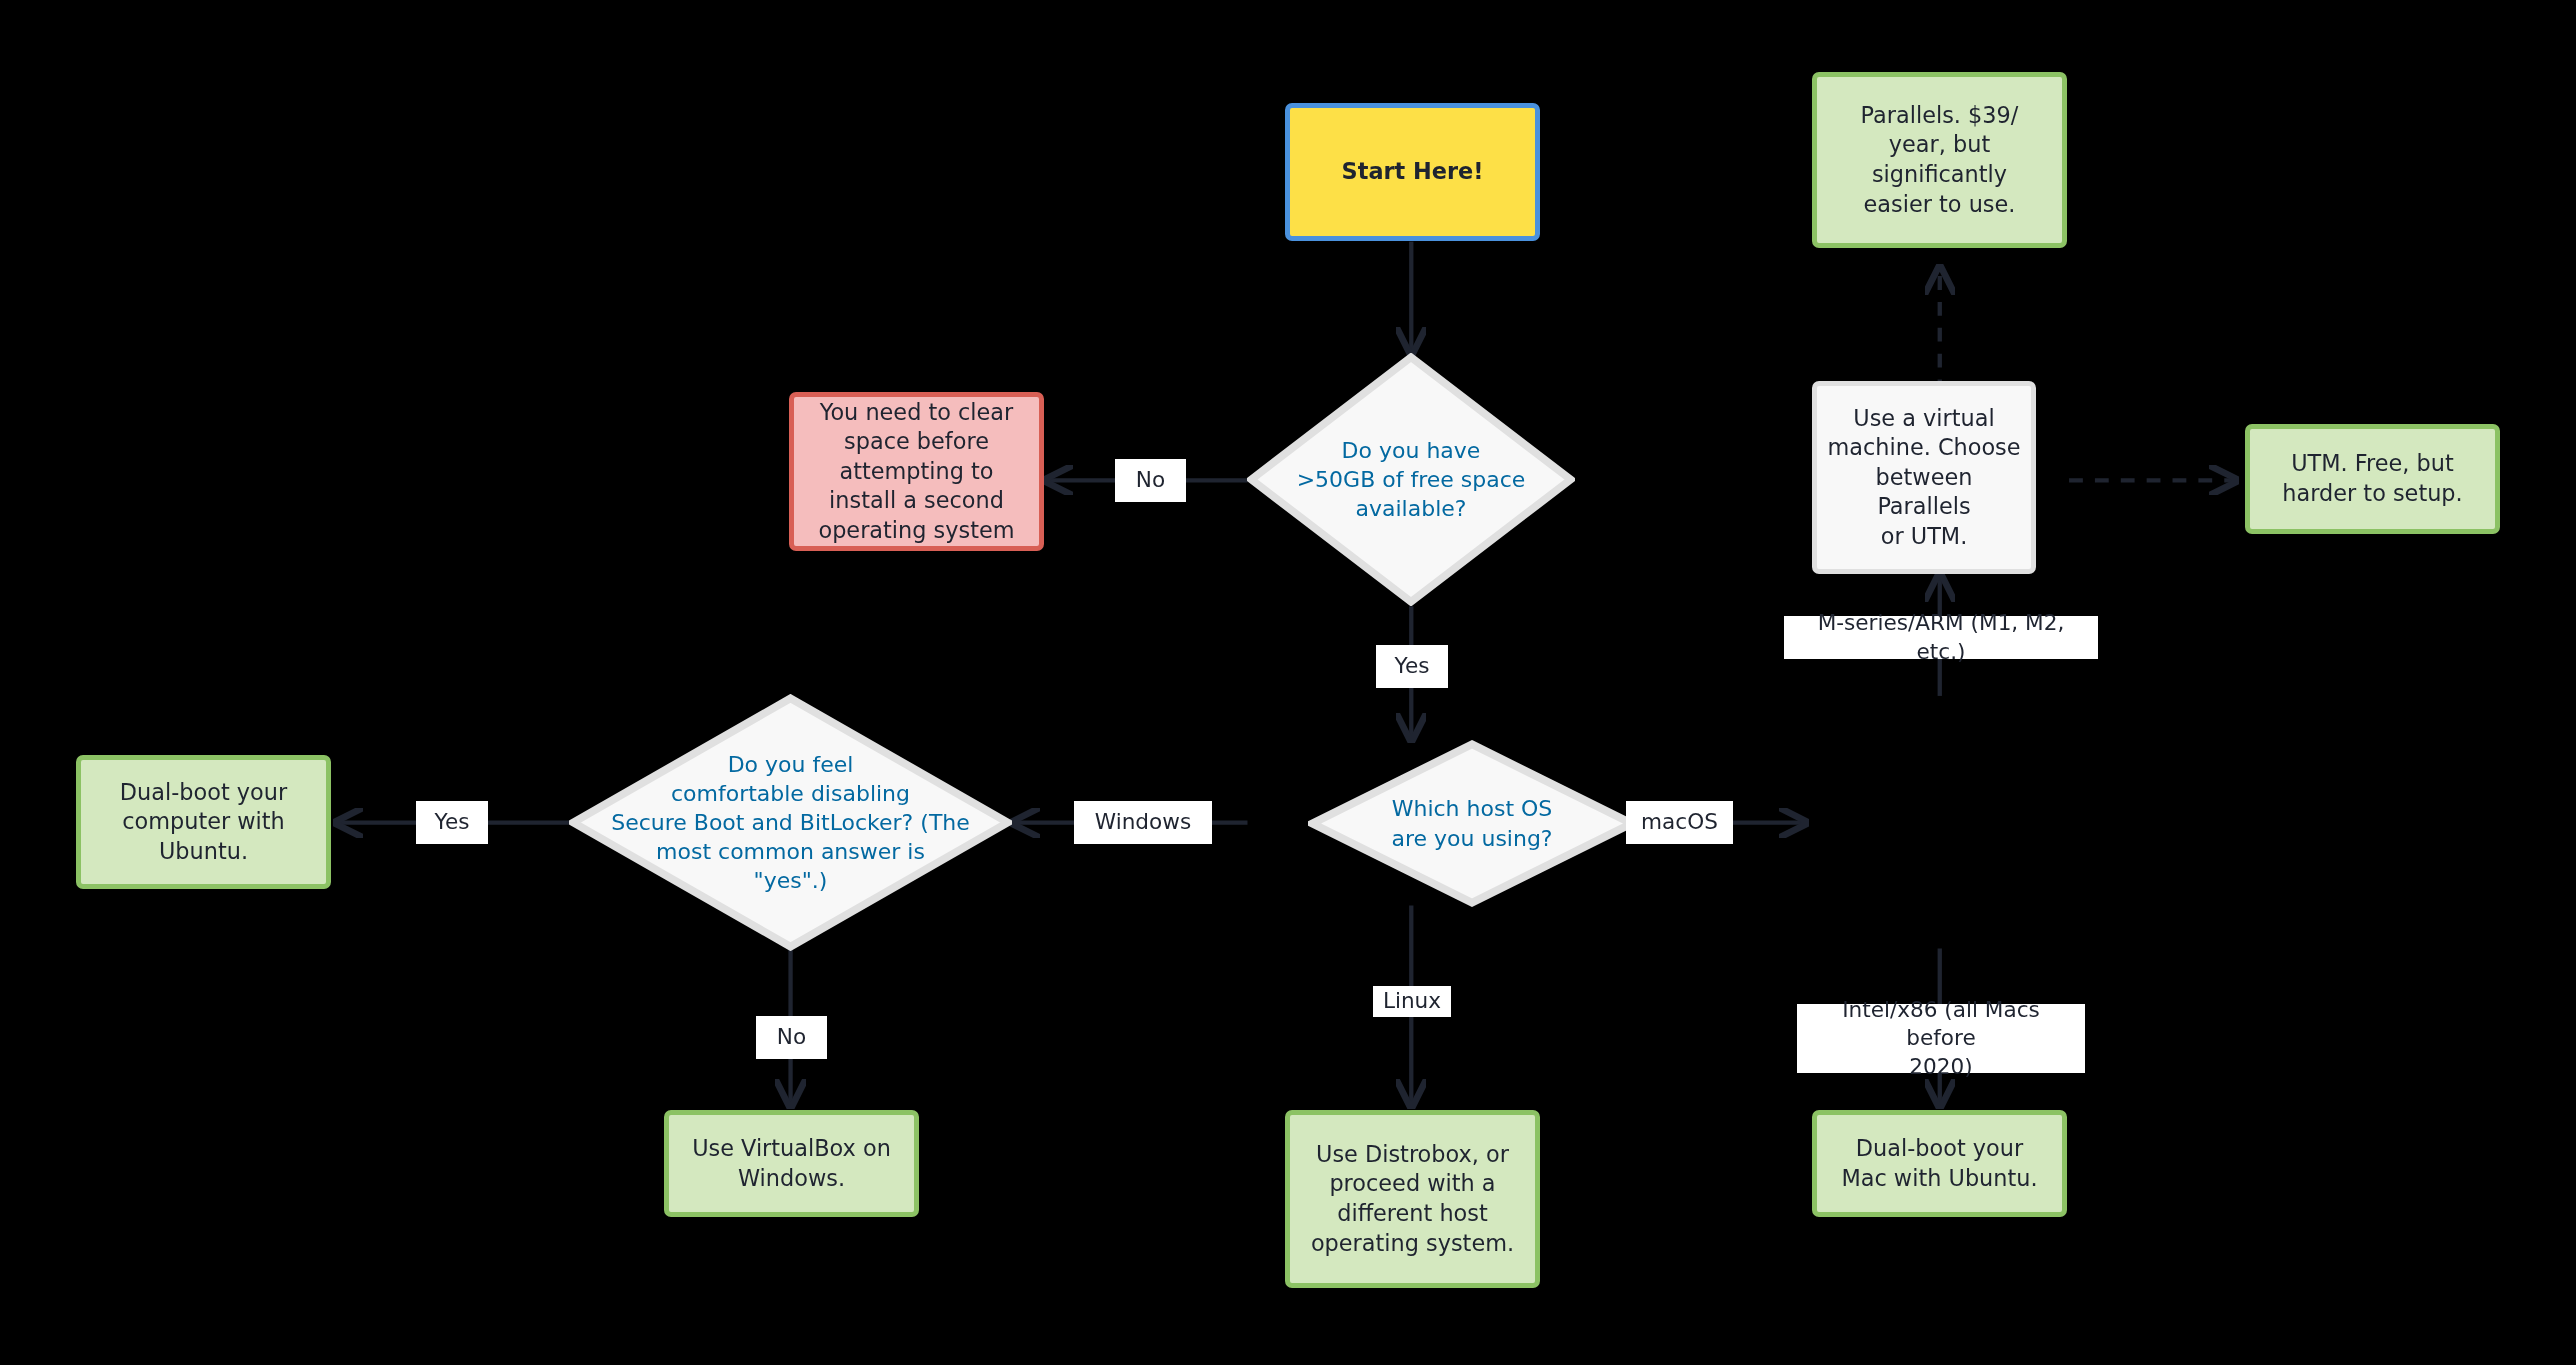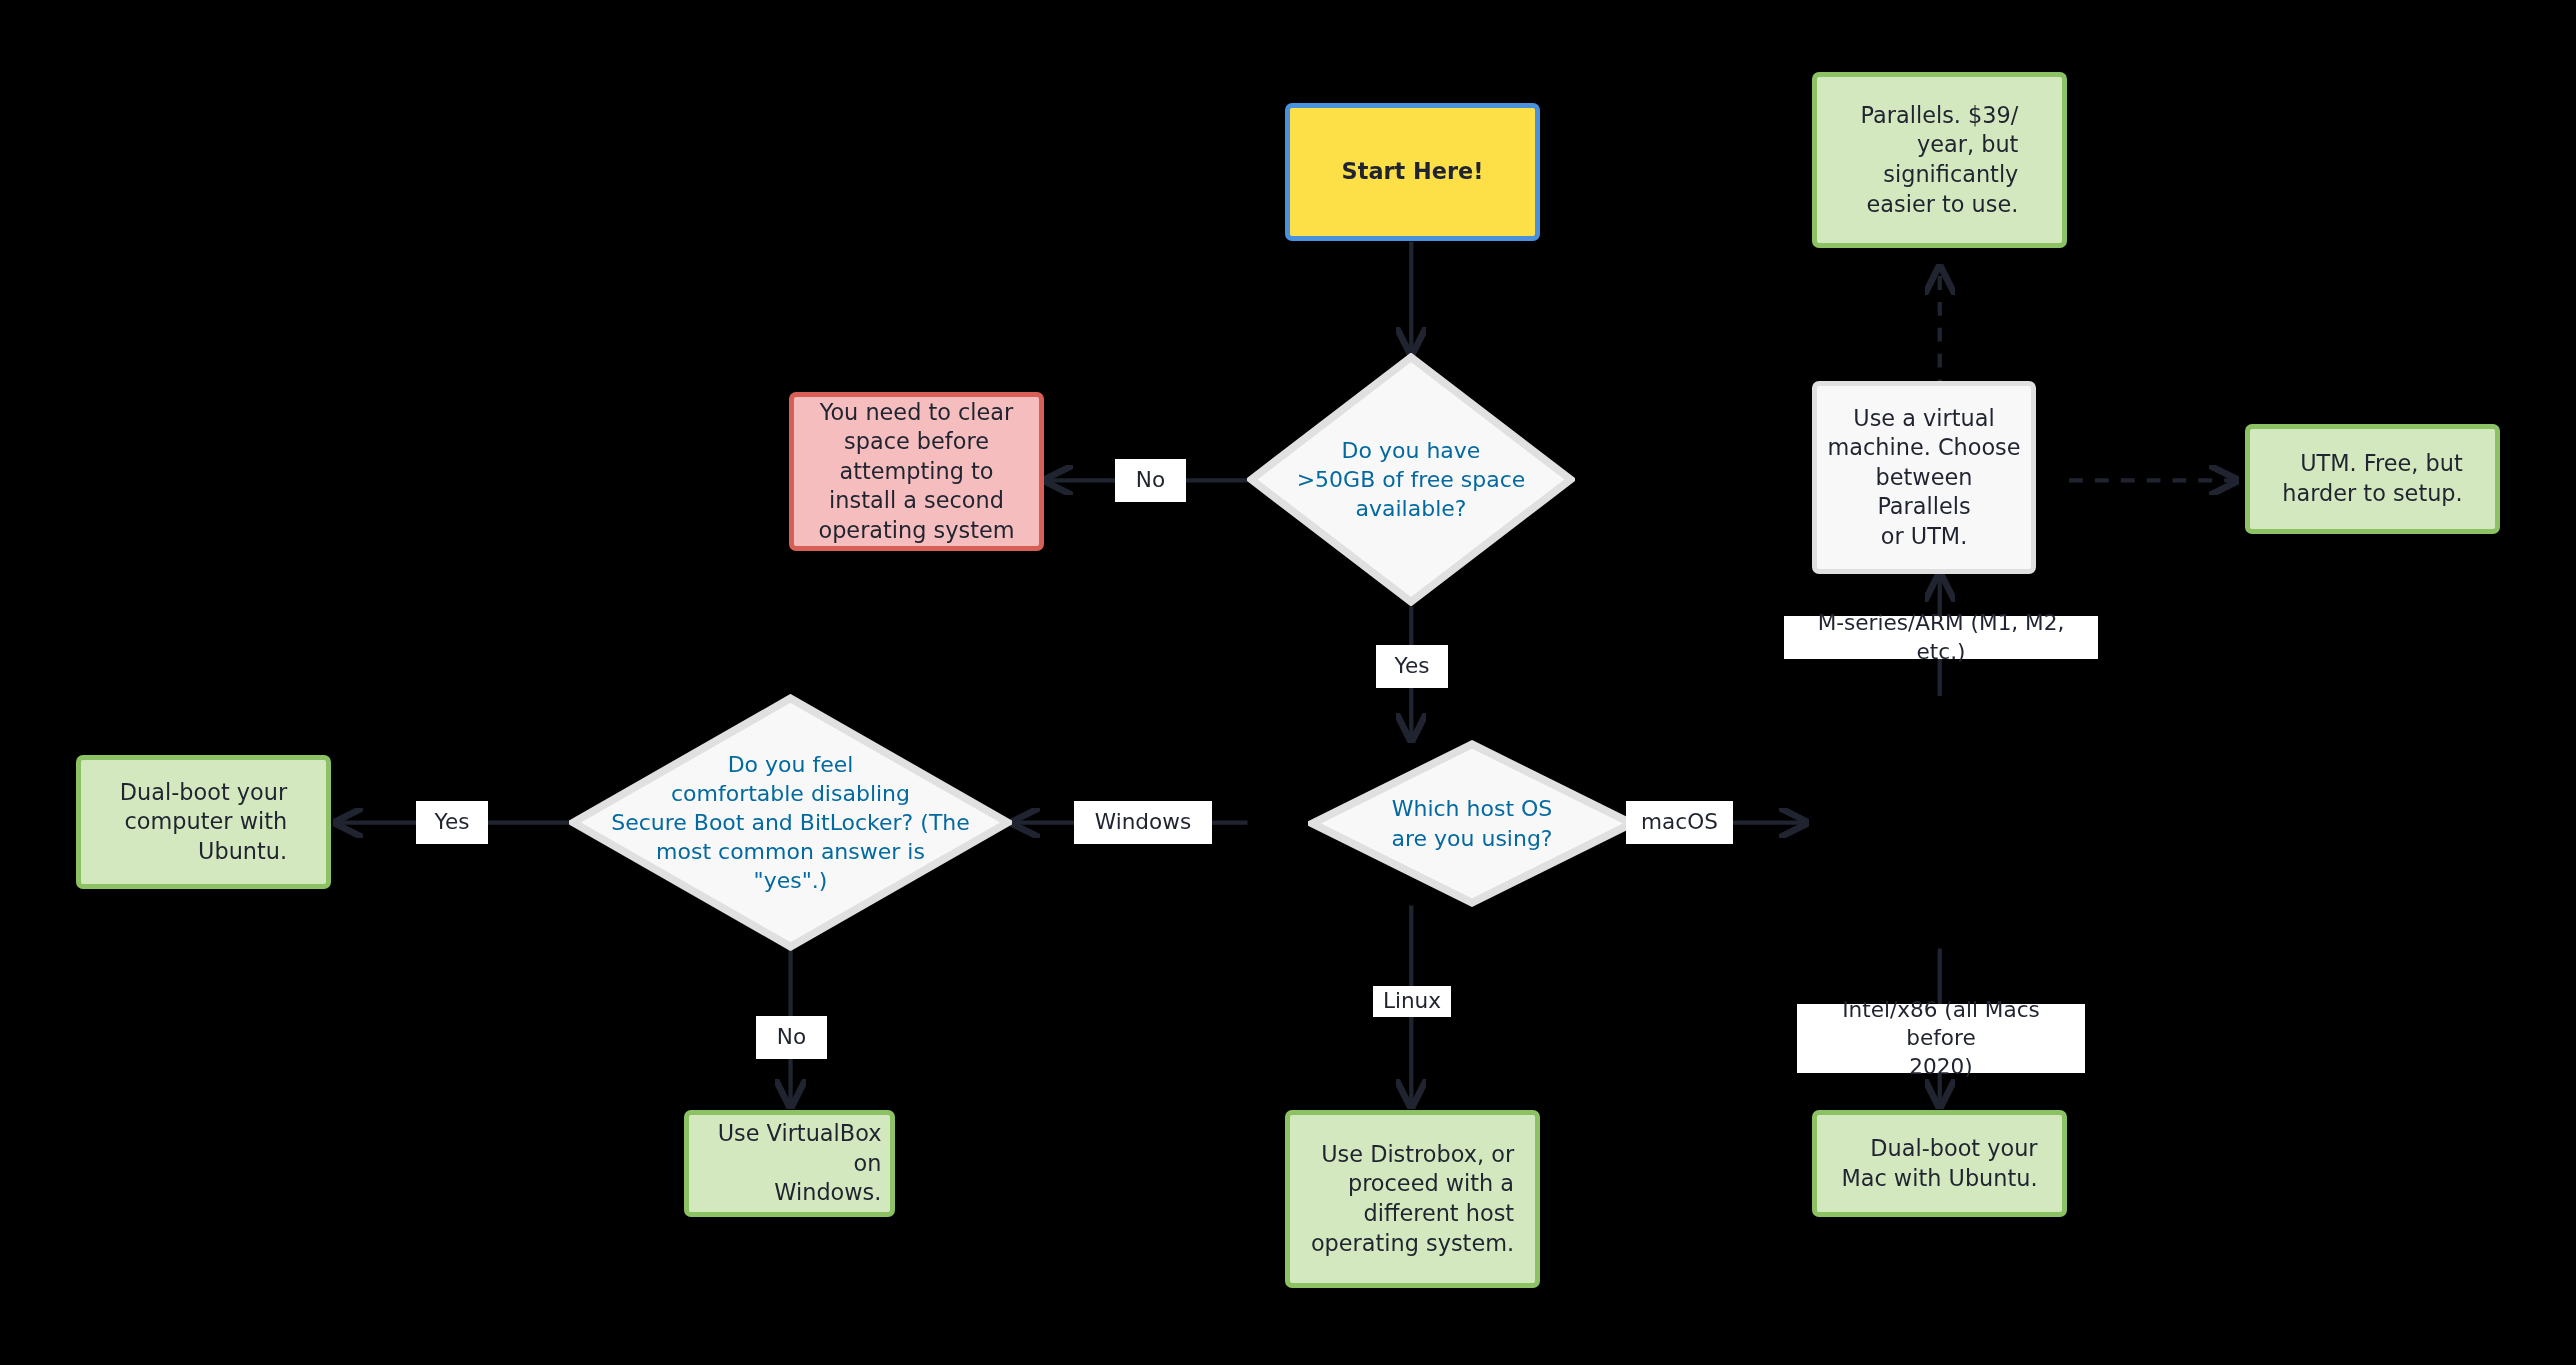--- a/index.html
+++ b/index.html
@@ -46,21 +46,20 @@
     padding: 5.2px 8.6px;
   }
   .box-start {
     background: #fde047;
     border-color: #4a91dd;
     font-weight: bold;
   }
   .box-green {
     background: #d4e8bf;
     border-color: #8cc264;
-    text-align: right;
   }
   .box-red {
     background: #f5bdbd;
     border-color: #d85f55;
   }
   .box-plain {
     background: #f8f8f8;
     border-color: #e0e0e0;
   }
 
@@ -183,21 +182,21 @@
 most common answer is
 "yes".)</span>
   </div>
 
   <div class="node box box-green" style="left:76px; top:755px; width:255px; height:134px;">
     <span class="txt">Dual-boot your
 computer with
 Ubuntu.</span>
   </div>
 
-  <div class="node box box-green" style="left:684px; top:1110px; width:211px; height:107px;">
+  <div class="node box box-green" style="left:664px; top:1110px; width:255px; height:107px;">
     <span class="txt">Use VirtualBox on
 Windows.</span>
   </div>
 
   <div class="node box box-green" style="left:1285px; top:1110px; width:255px; height:178px;">
     <span class="txt">Use Distrobox, or
 proceed with a
 different host
 operating system.</span>
   </div>

